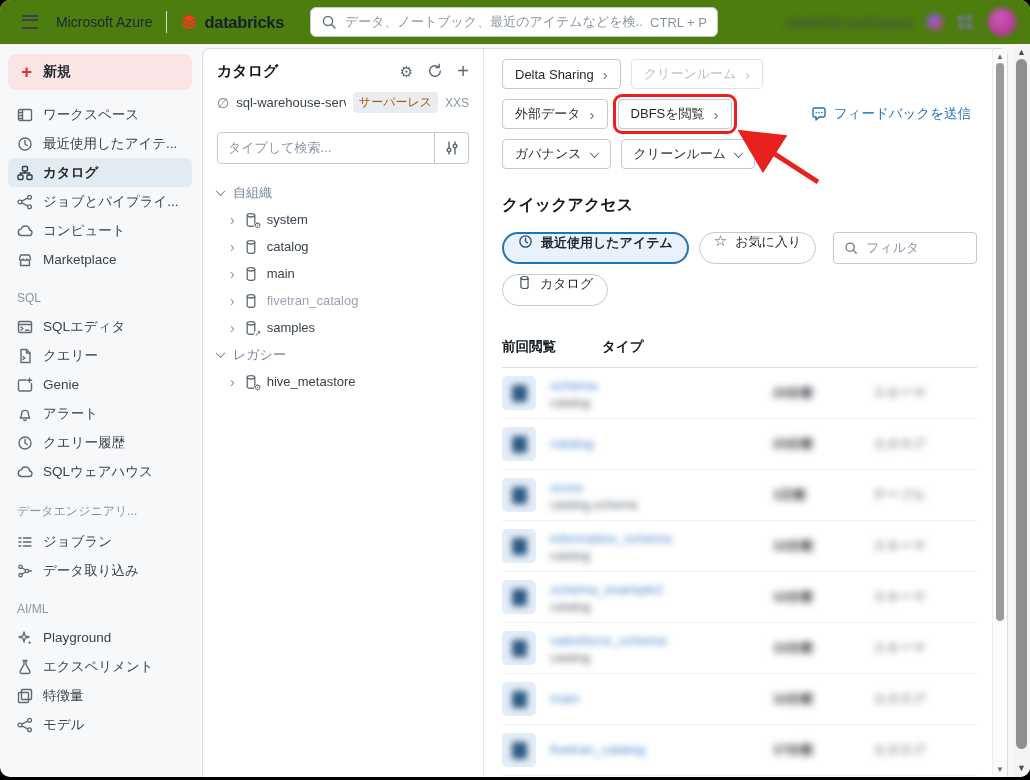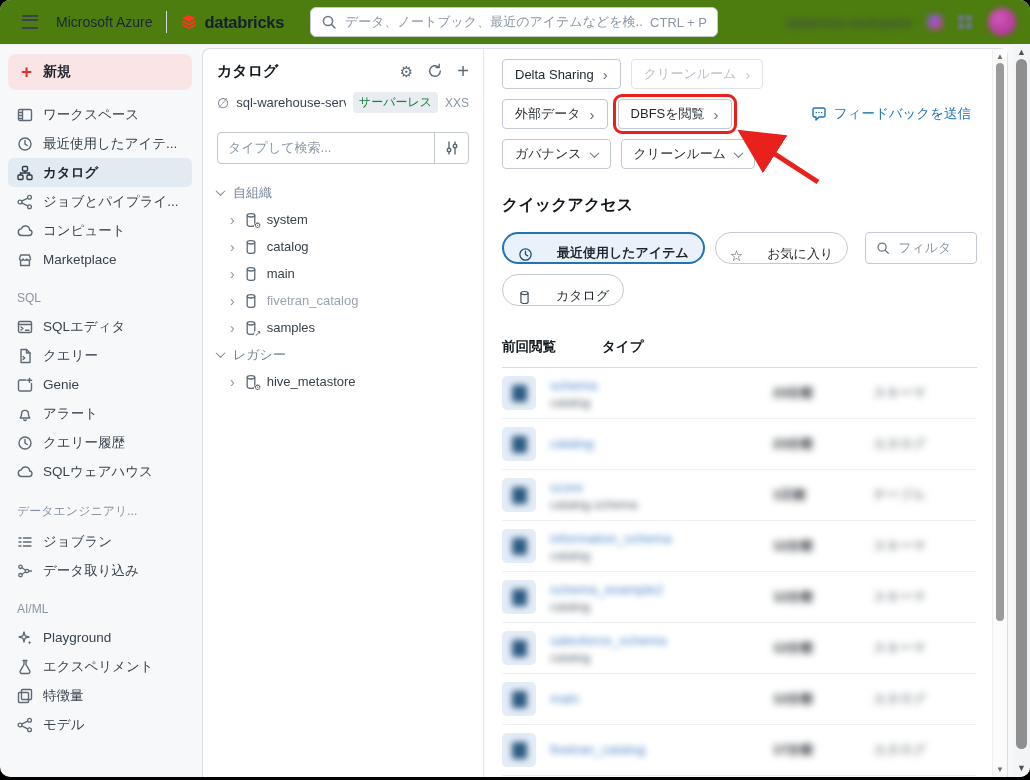--- a/index.html
+++ b/index.html
@@ -38,21 +38,21 @@
   
   .card{position:absolute;left:202px;top:48px;width:806px;bottom:0;background:#fff;border:1px solid #d9dee6;border-bottom:none;border-radius:8px 8px 0 0;box-sizing:border-box;display:flex;z-index:5}
   .tree-pane{width:281px;border-right:1px solid #e3e7ec;box-sizing:border-box;padding:12px 14px;flex:0 0 281px}
   .tree-head{display:flex;align-items:center}
   .tree-title{font-size:15px;font-weight:bold;color:#11171c;flex:1}
   .tree-head .hicon{color:#5d6a75;margin-left:14px;cursor:pointer;font-size:15px;line-height:1;display:flex;align-items:center}
   .tree-head .hicon.plus{font-size:20px;font-weight:400}
   .wh-row{display:flex;align-items:center;gap:7px;margin-top:11px;font-size:13px;color:#39434d;cursor:pointer}
   .wh-null{color:#7a8490;font-size:14px}
   .wh-name{white-space:nowrap;overflow:hidden;max-width:118px}
-  .wh-badge{background:#e9edf1;border-radius:4px;padding:2px 6px;font-size:12px;color:#15803d;white-space:nowrap}
+  .wh-badge{background:#e9edf1;border-radius:4px;padding:2px 6px;font-size:12px;color:#a16207;white-space:nowrap}
   .wh-size{color:#8a95a1;font-size:12px}
   .tree-search{margin-top:19px;height:30px;border:1px solid #c2c9d2;border-radius:4px;display:flex;align-items:center;background:#fff;cursor:text}
   .tree-search .ph{flex:1;padding:0 10px;font-size:13px;color:#8a95a3;white-space:nowrap;overflow:hidden}
   .tree-search .fbox{width:33px;align-self:stretch;border-left:1px solid #c2c9d2;display:flex;align-items:center;justify-content:center;color:#46525e;cursor:pointer}
   .tree{margin-top:15px;font-size:13px}
   .tgroup{height:27px;display:flex;align-items:center;gap:9px;color:#76849b;cursor:pointer;white-space:nowrap}
   .titem{height:27px;display:flex;align-items:center;gap:8px;padding-left:13px;color:#39434d;cursor:pointer;white-space:nowrap}
   .titem .exp{color:#8a95a1;font-size:14px;line-height:1}
   .titem.muted{color:#9aa4b0}
   .titem.muted .dbic{color:#b2bac4}
@@ -66,21 +66,21 @@
   .btn{height:30px;border:1px solid #c2c9d2;border-radius:4px;background:#fff;padding:0 12px;display:inline-flex;align-items:center;gap:9px;font-size:13px;color:#1f272d;cursor:pointer;white-space:nowrap;box-sizing:border-box}
   .btn .chev{color:#5d6a75;font-size:15px;line-height:1}
   .btn .chev-d{color:#5d6a75}
   .btn.disabled{color:#b6bfc9;border-color:#dfe3e9;cursor:default}
   .btn.disabled .chev{color:#c5ccd4}
   .btn.dbfs{outline:3px solid #e8211d;outline-offset:2px}
   .feedback{margin-left:auto;display:flex;align-items:center;gap:7px;color:#2272b4;font-size:13.5px;cursor:pointer;padding-right:6px}
   .feedback .ic{color:#2272b4}
   .qa-title{margin-top:26px;font-size:16px;font-weight:bold;color:#11171c}
   .pill-row{display:flex;gap:10px;align-items:center;margin-top:16px}
-  .pill{height:32px;border:1px solid #c2c9d2;border-radius:16px;padding:0 14px;display:inline-flex;align-items:flex-end;gap:24px;font-size:13px;color:#1f272d;background:#fff;cursor:pointer;box-sizing:border-box;white-space:nowrap}
+  .pill{height:32px;border:1px solid #c2c9d2;border-radius:16px;padding:0 14px;display:inline-flex;align-items:flex-start;gap:8px;font-size:13px;color:#1f272d;background:#fff;cursor:pointer;box-sizing:border-box;white-space:nowrap}
   .pill.selected{border:2px solid #2272b4;background:#e9f2fb;font-weight:bold}
   .pill .ic{width:15px;height:15px}
   .pill .star{font-size:15px;color:#46525e;line-height:1}
   .filter-input{margin-left:7px;width:168px;height:32px;border:1px solid #c2c9d2;border-radius:4px;background:#fff;display:flex;align-items:center;gap:8px;padding:0 10px;box-sizing:border-box;color:#8a95a3;font-size:13px;cursor:text}
   .filter-input .ic{color:#6b7684;width:14px;height:14px}
 
   
   .table{margin-top:26px}
   .thead{display:flex;align-items:center;font-size:13.5px;font-weight:bold;color:#11171c;padding:6px 0 11px;border-bottom:1px solid #d7dce2}
   .c-name{flex:1;min-width:0}

